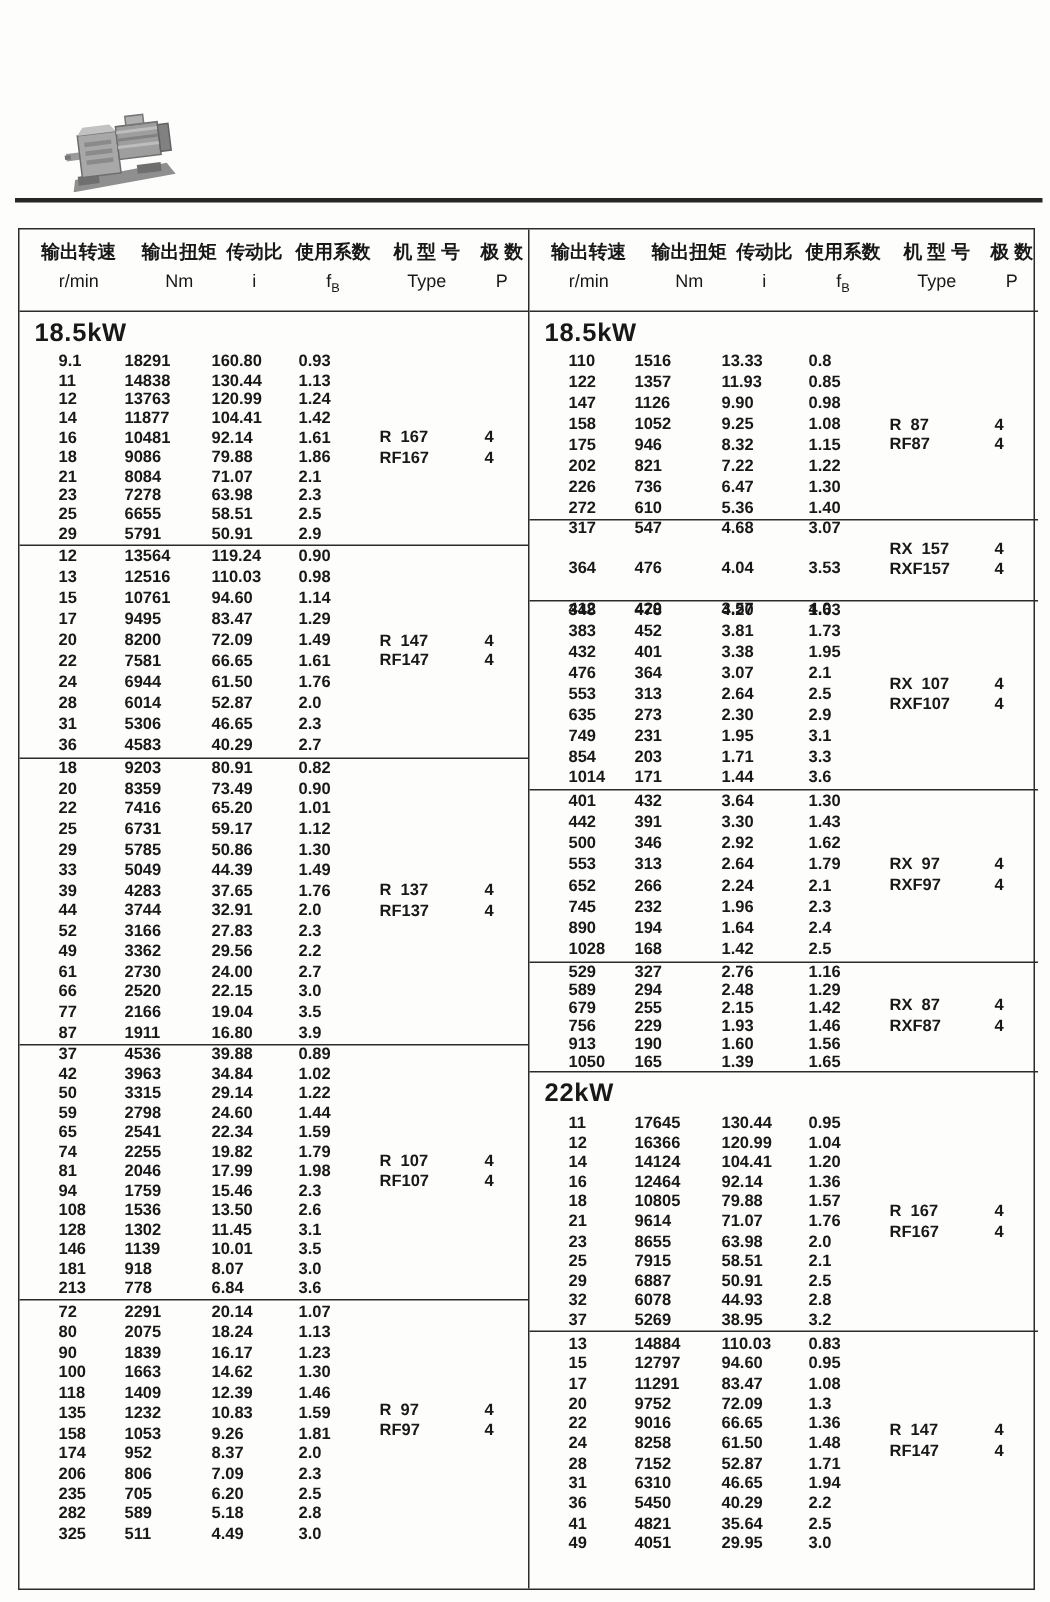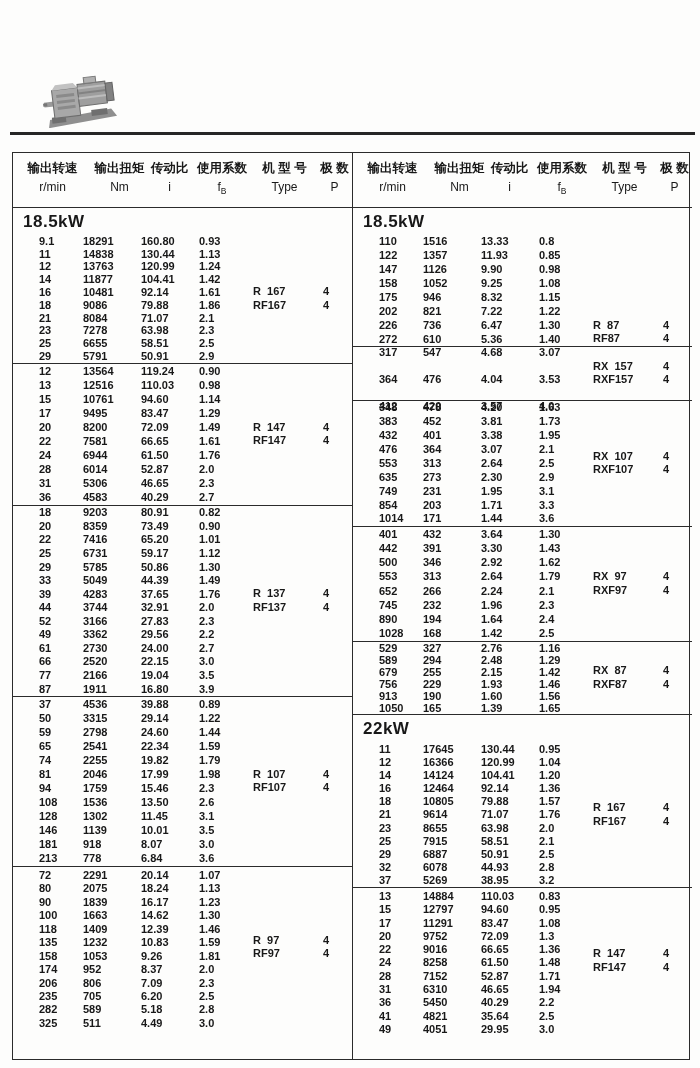--- a/index.html
+++ b/index.html
@@ -321,20 +321,26 @@
           </div>
         </div>
         <div class="block bt" style="height: 170px;">
           <div class="row">
             <span class="c1">37</span>
             <span class="c2">4536</span>
             <span class="c3">39.88</span>
             <span class="c4">0.89</span>
           </div>
           <div class="row">
+            <span class="c1">42</span>
+            <span class="c2">3963</span>
+            <span class="c3">34.84</span>
+            <span class="c4">1.02</span>
+          </div>
+          <div class="row">
             <span class="c1">50</span>
             <span class="c2">3315</span>
             <span class="c3">29.14</span>
             <span class="c4">1.22</span>
           </div>
           <div class="row">
             <span class="c1">59</span>
             <span class="c2">2798</span>
             <span class="c3">24.60</span>
             <span class="c4">1.44</span>
@@ -539,21 +545,21 @@
             <span class="c2">736</span>
             <span class="c3">6.47</span>
             <span class="c4">1.30</span>
           </div>
           <div class="row">
             <span class="c1">272</span>
             <span class="c2">610</span>
             <span class="c3">5.36</span>
             <span class="c4">1.40</span>
           </div>
-          <div class="typebox" style="top: 50%; margin-top: 42px;">
+          <div class="typebox" style="top: 50%;">
             <div class="tline"><span class="tlabel">R  87</span><span class="tp">4</span></div>
             <div class="tline"><span class="tlabel">RF87</span><span class="tp">4</span></div>
           </div>
         </div>
         <div class="block bt" style="height: 54px; gap: 16px;">
           <div class="row">
             <span class="c1">317</span>
             <span class="c2">547</span>
             <span class="c3">4.68</span>
             <span class="c4">3.07</span>

